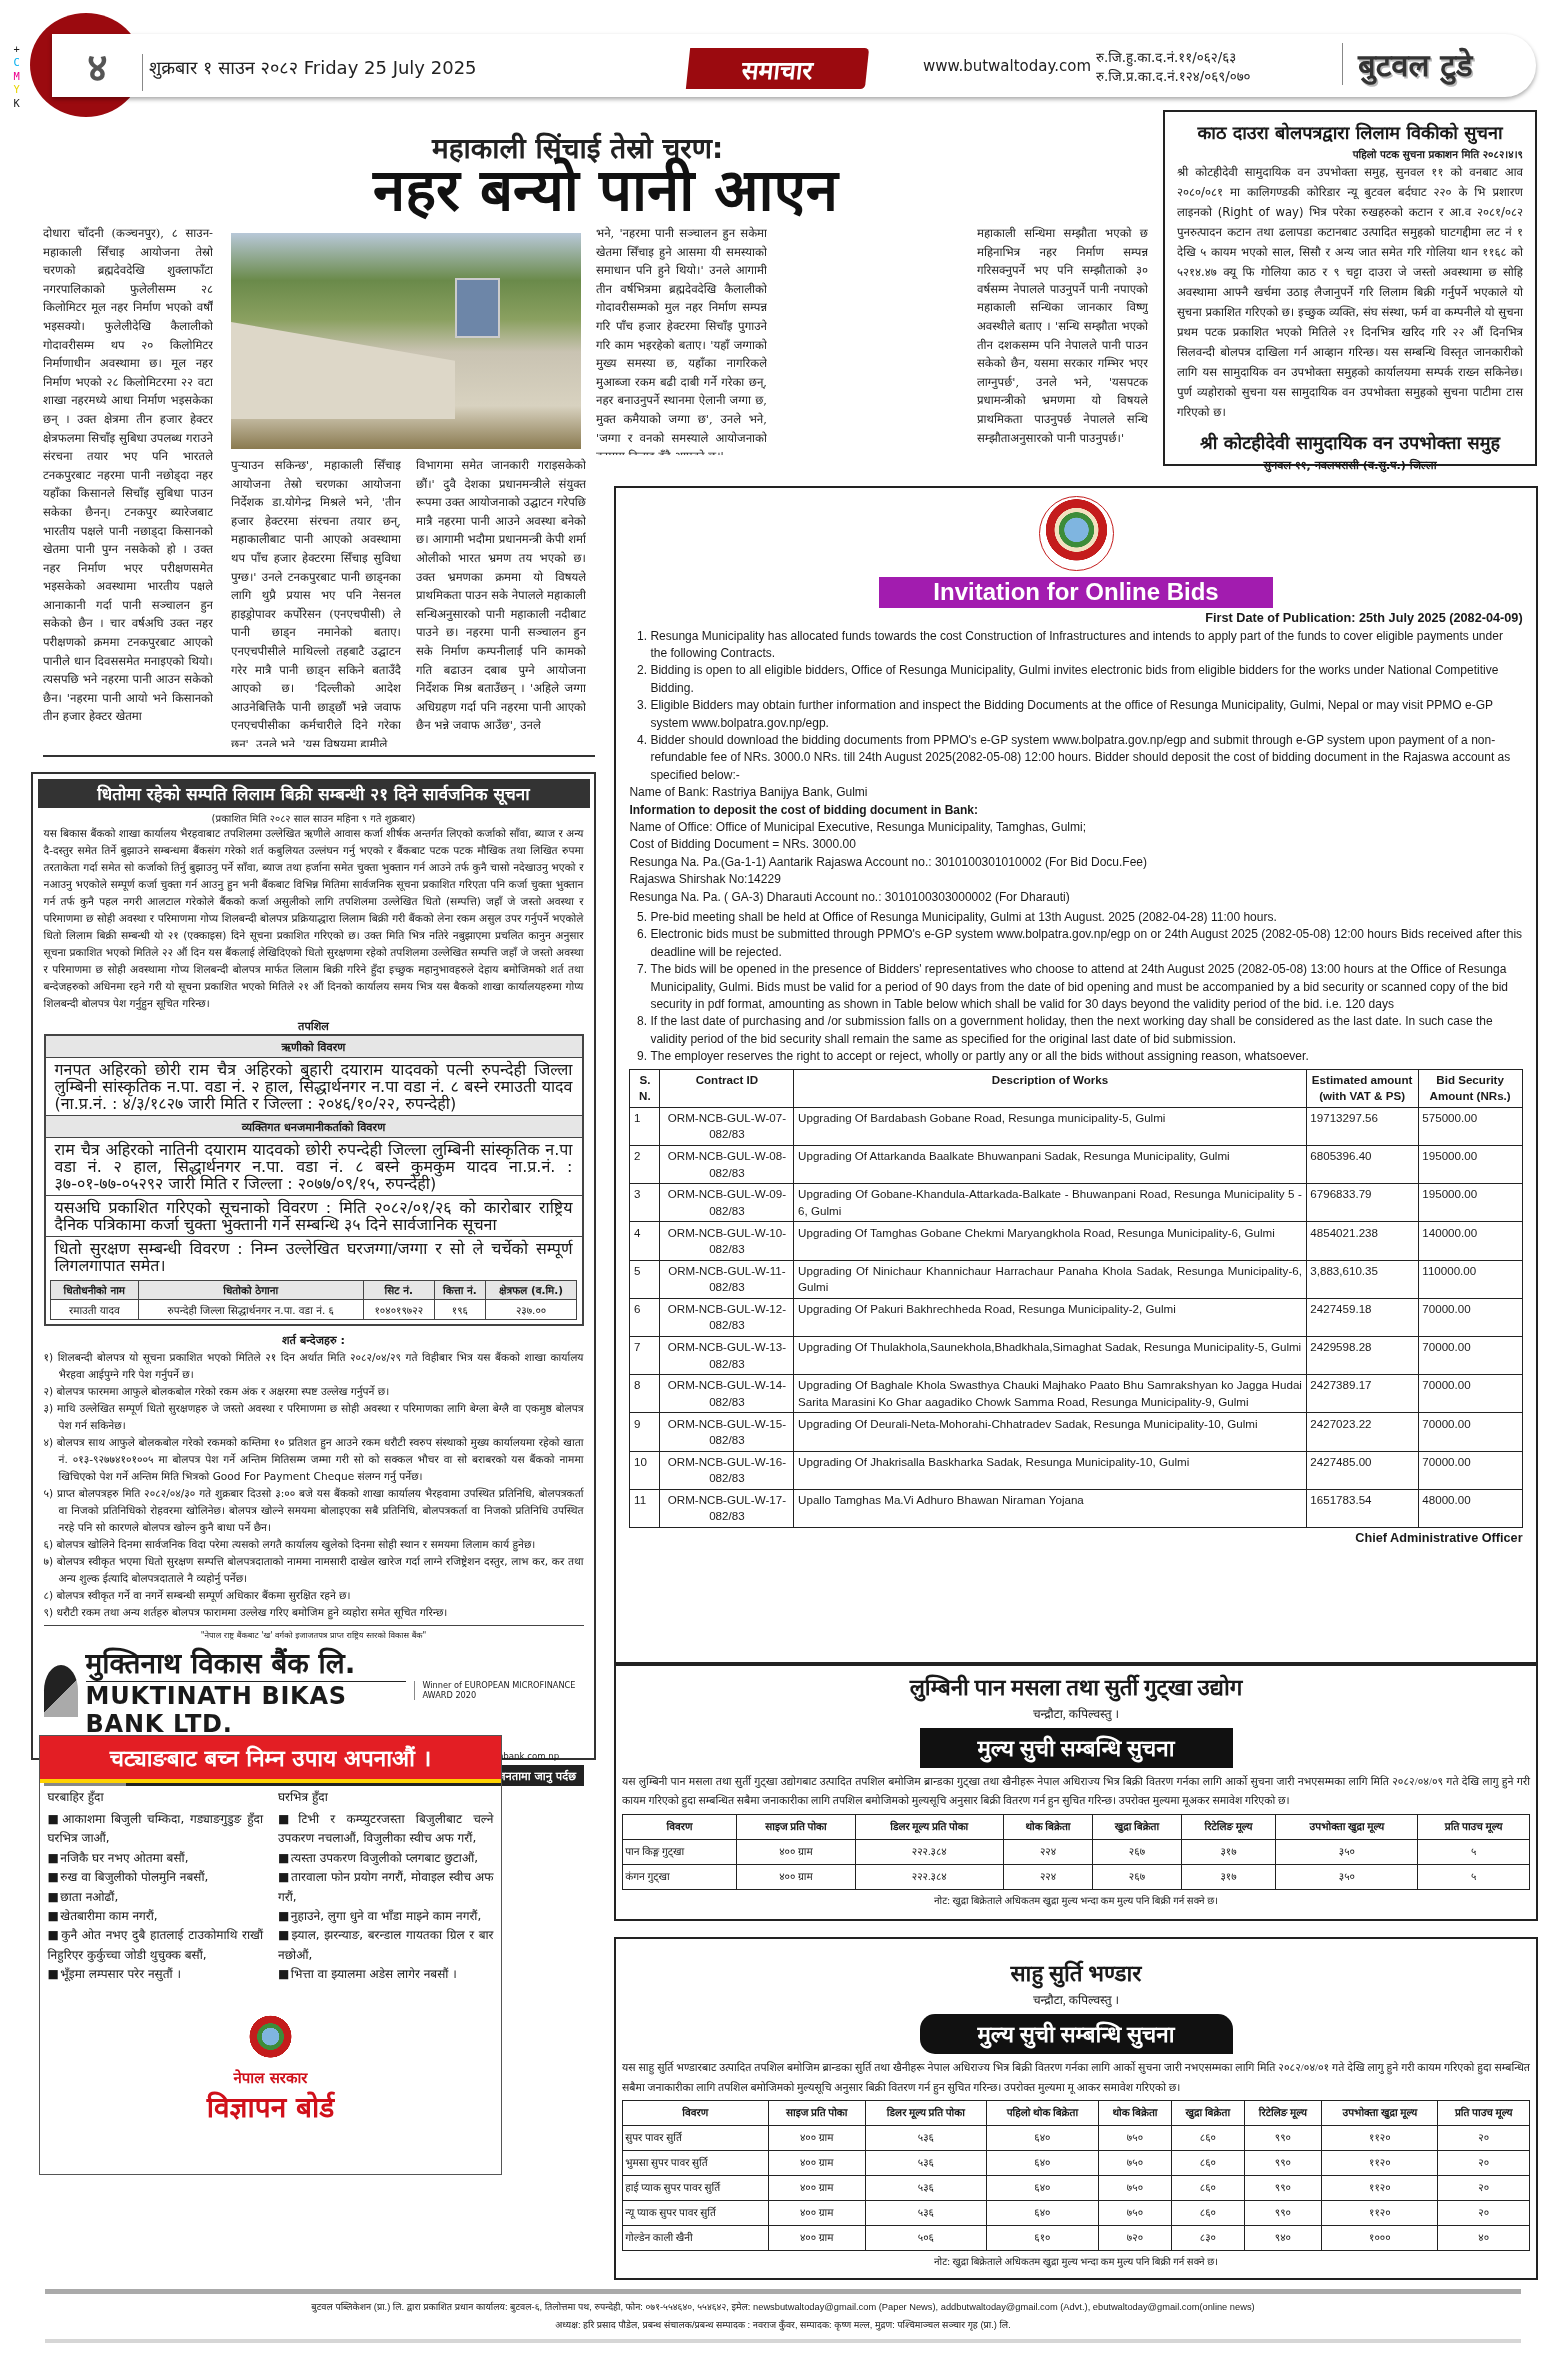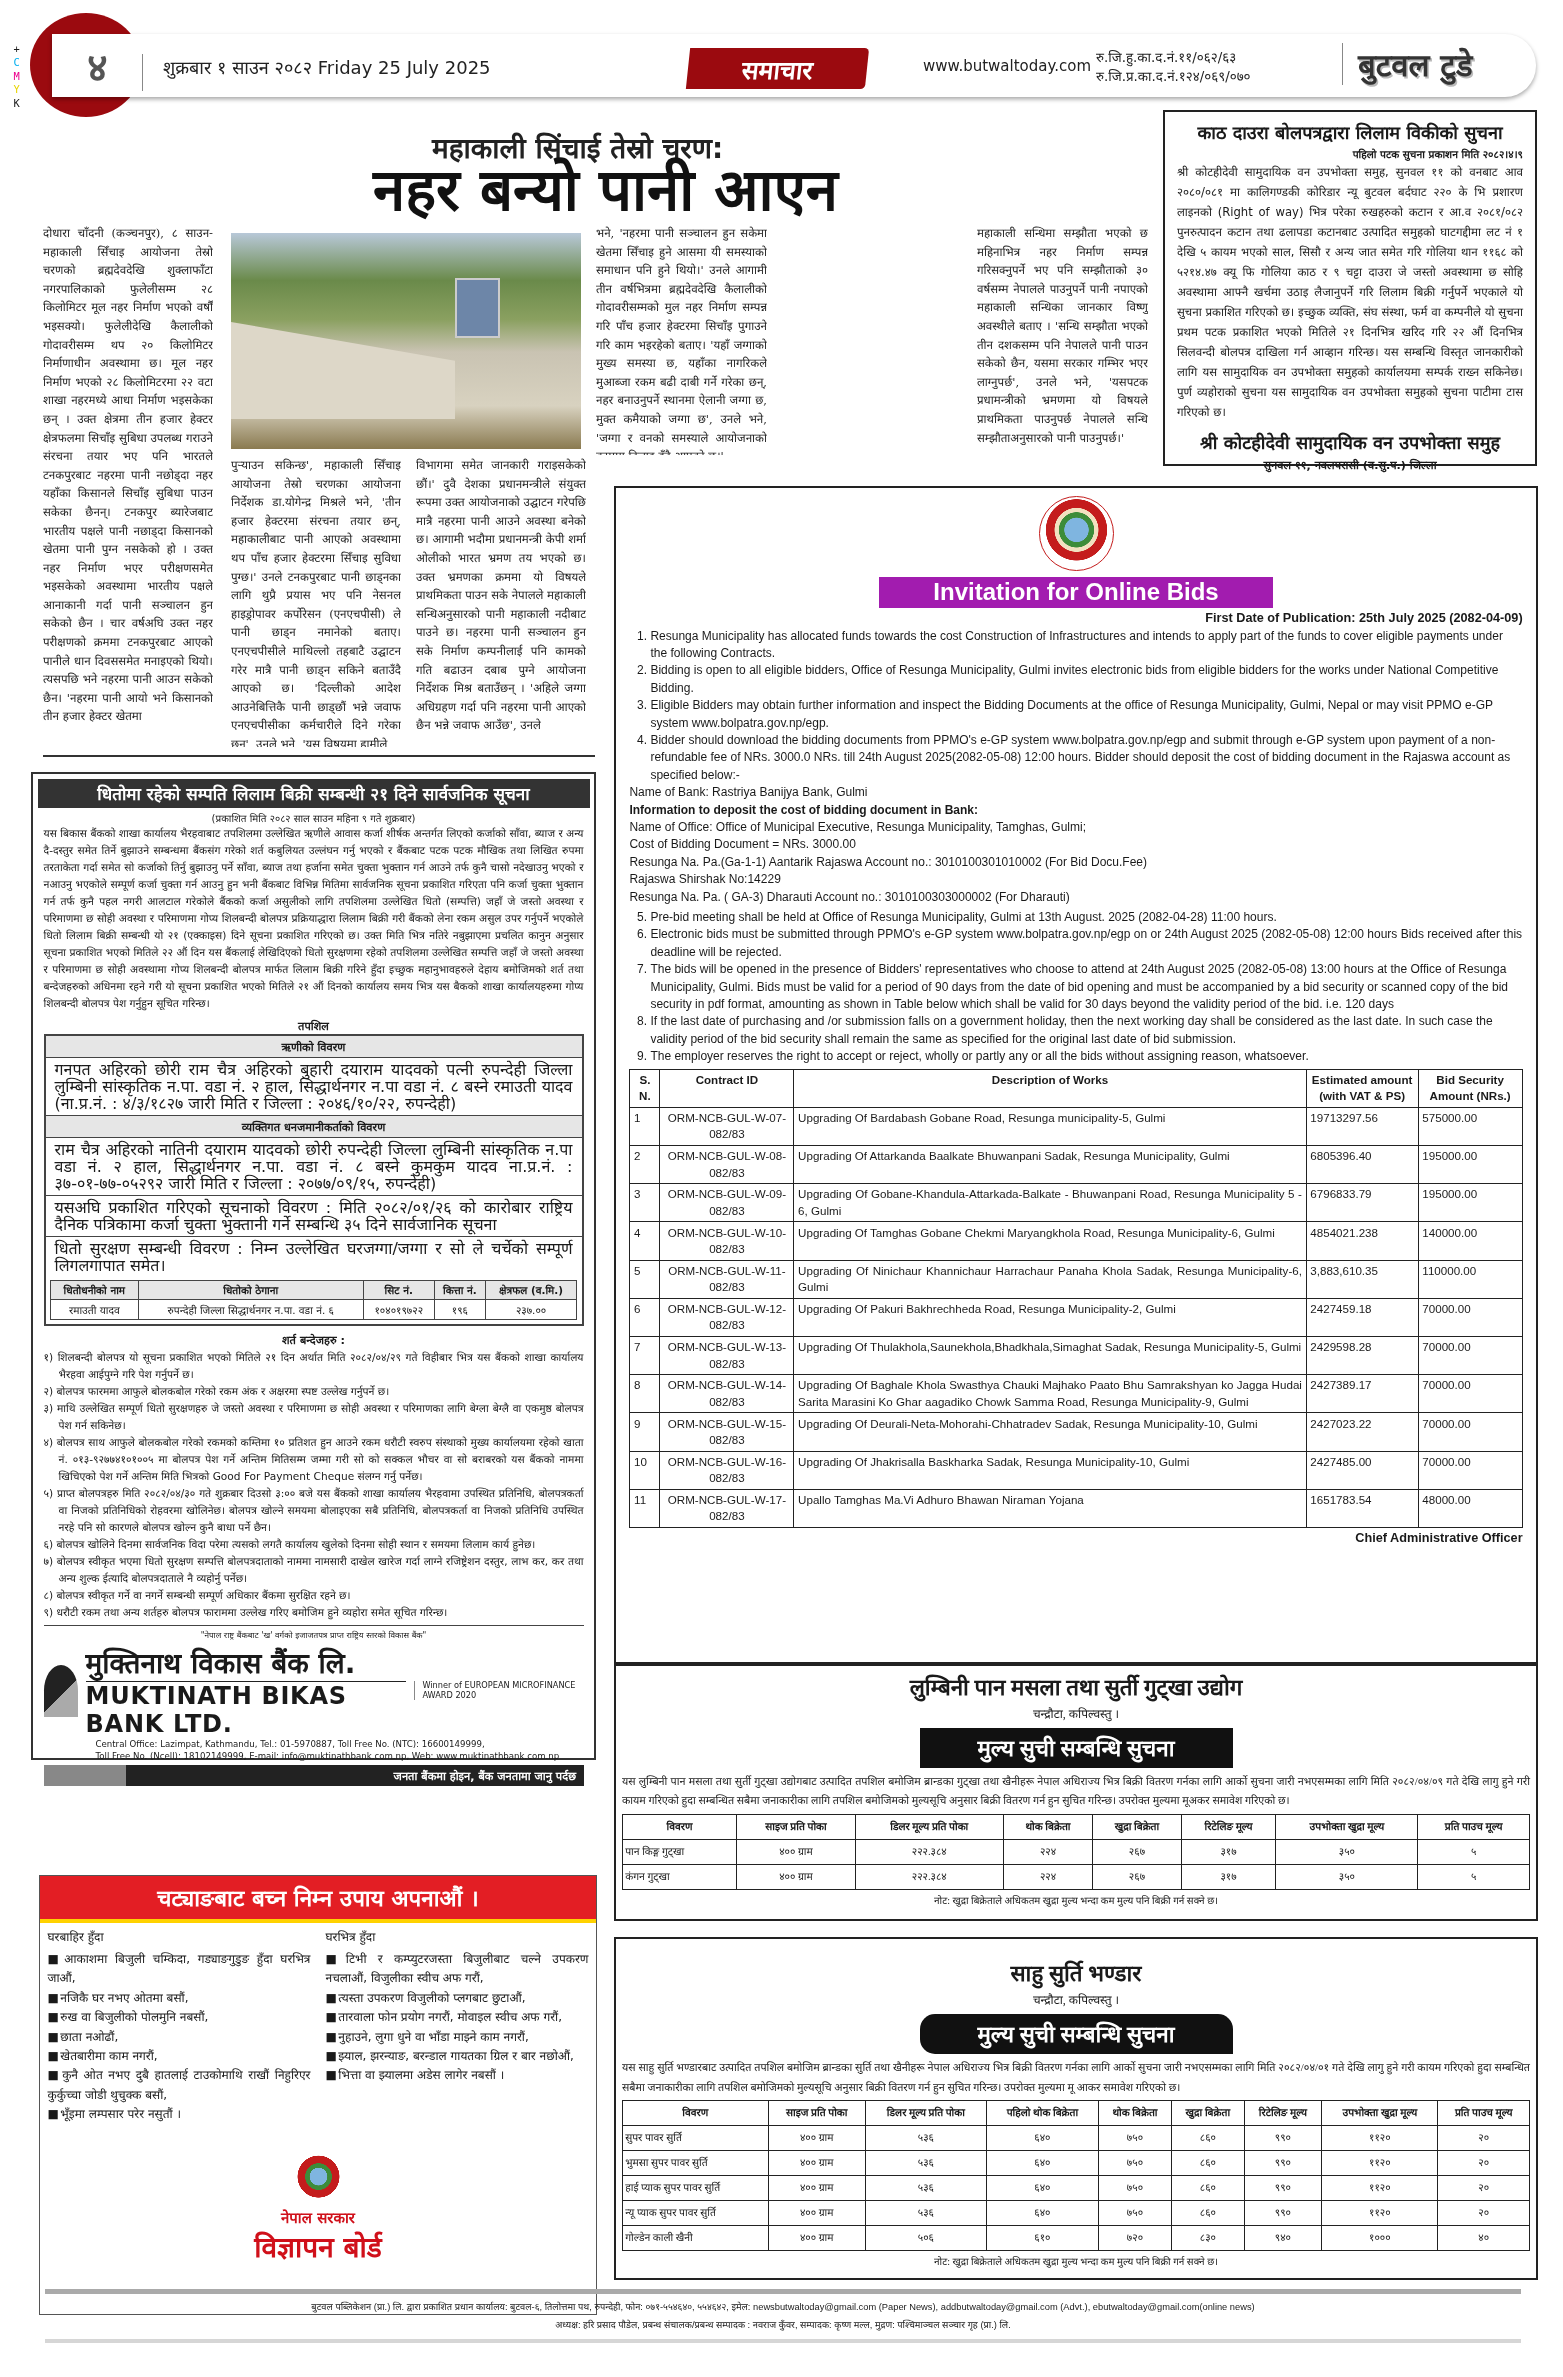--- a/index.html
+++ b/index.html
@@ -2,21 +2,21 @@
 <html style="font-size:12px"><head>
 <meta charset="utf-8">
 <style>
 *{box-sizing:border-box;margin:0;padding:0}
 body{width:1563px;height:2377px;background:#fff;font-family:"DejaVu Sans",sans-serif;color:#1a1a1a;position:relative;overflow:hidden}
 .abs{position:absolute}
 
 .hdr-bar{left:52px;top:34px;width:1484px;height:63px;background:#fff;border-radius:0 31px 31px 0;box-shadow:0 2.2px 4.5px rgba(0,0,0,.35);}
 .page-circle{left:30px;top:13.4px;width:112px;height:104px;border-radius:50%;background:#9b0a0f}
 .page-inner{left:60px;top:34px;width:75px;height:63px;background:#fff;border-radius:31px 0 0 31px;display:flex;align-items:center;justify-content:center;font-size:39px;color:#555;font-weight:bold}
-.hdr-date{left:142px;top:54px;font-size:18px;color:#222;border-left:1.5px solid #888;padding-left:20px;height:37px;line-height:27px}
+.hdr-date{left:142px;top:54px;font-size:18px;color:#222;border-left:1.5px solid #888;padding-left:6px;height:37px;line-height:27px}
 .section-tab{left:688px;top:48px;width:179px;height:41px;background:#9b0a0f;color:#fff;font-size:25px;font-weight:bold;display:flex;align-items:center;justify-content:center;border-radius:0 4.5px 4.5px 0;transform:skewX(-6deg)}
 .hdr-url{left:923px;top:57px;font-size:15px;color:#222}
 .hdr-reg{left:1096px;top:48px;font-size:13.4px;color:#222;line-height:19.4px}
 .hdr-logo{left:1342px;top:43px;font-size:31px;font-weight:bold;color:#333;text-shadow:1.5px 1.5px 0 #bbb;border-left:1.5px solid #888;padding-left:15px}
 .cmyk{font-family:"DejaVu Sans Mono",monospace;font-size:10.4px;line-height:13.4px;text-align:center}
 
 .kicker{left:432px;top:128px;font-size:28px;font-weight:bold;color:#222}
 .headline{left:373px;top:148px;font-size:58px;font-weight:bold;color:#111}
 .col-text{font-family:"DejaVu Serif",serif;font-size:11.6px;line-height:18.6px;text-align:justify;color:#222}
 .photo{left:231px;top:233px;width:350px;height:216px;background:linear-gradient(180deg,#b8c8d8 0%,#6a8a4a 22%,#8aa060 40%,#c9c3b2 55%,#d8d2c0 80%,#8a7a50 100%);overflow:hidden}
@@ -72,21 +72,21 @@
 .bank-row{display:flex;align-items:center;gap:7.5px;margin-top:3px}
 .bank-logo{width:45px;height:52px;border-radius:50% 50% 0 0;background:linear-gradient(135deg,#222 55%,#aaa 55%)}
 .bank-np{font-size:28px;font-weight:bold}
 .bank-en{font-size:24px;font-weight:bold;letter-spacing:0.7px;border-top:1.5px solid #222}
 .bank-award{font-size:8.2px;line-height:9.7px;border-left:0.7px solid #888;padding-left:7.5px;margin-left:auto}
 .bank-contact{font-size:8.6px;line-height:12px;margin-left:52px}
 .bank-slogan{display:flex;margin-top:3px;height:21px}
 .bank-slogan .g{width:82px;background:#888}
 .bank-slogan .b{flex:1;background:#222;color:#fff;font-size:11.2px;font-weight:bold;text-align:right;padding:3px 7.5px}
 
-.light{left:39px;top:1875px;width:558px;height:440px;border:1.5px solid #555}
+.light{left:39px;top:1735px;width:463px;height:440px;border:1.5px solid #555}
 .light-title{background:#e31e24;color:#fff;font-size:22.4px;font-weight:bold;text-align:center;padding:6px 0;border-bottom:4.5px solid #ffd200}
 .light-cols{display:flex;gap:15px;padding:4.5px 7.5px 0}
 .light-col{flex:1;font-size:12px;line-height:19.4px}
 .light-col .h{margin-bottom:3px}
 .light-col li{list-style:none;text-align:justify}
 .light-col li::before{content:"\25A0";margin-right:1.5px}
 .light-gov{text-align:center;margin-top:52px}
 .light-gov .emb{width:45px;height:48px;margin:0 auto;border-radius:50%;background:radial-gradient(circle at 50% 45%,#7fb5e0 0 25%,#3d8c3a 26% 38%,#c41c1c 39% 60%,#fff 61%)}
 .light-gov .n{color:#d0101a;font-size:15px;font-weight:bold;margin-top:4.5px}
 .light-gov .v{color:#d0101a;font-size:28px;font-weight:bold}

